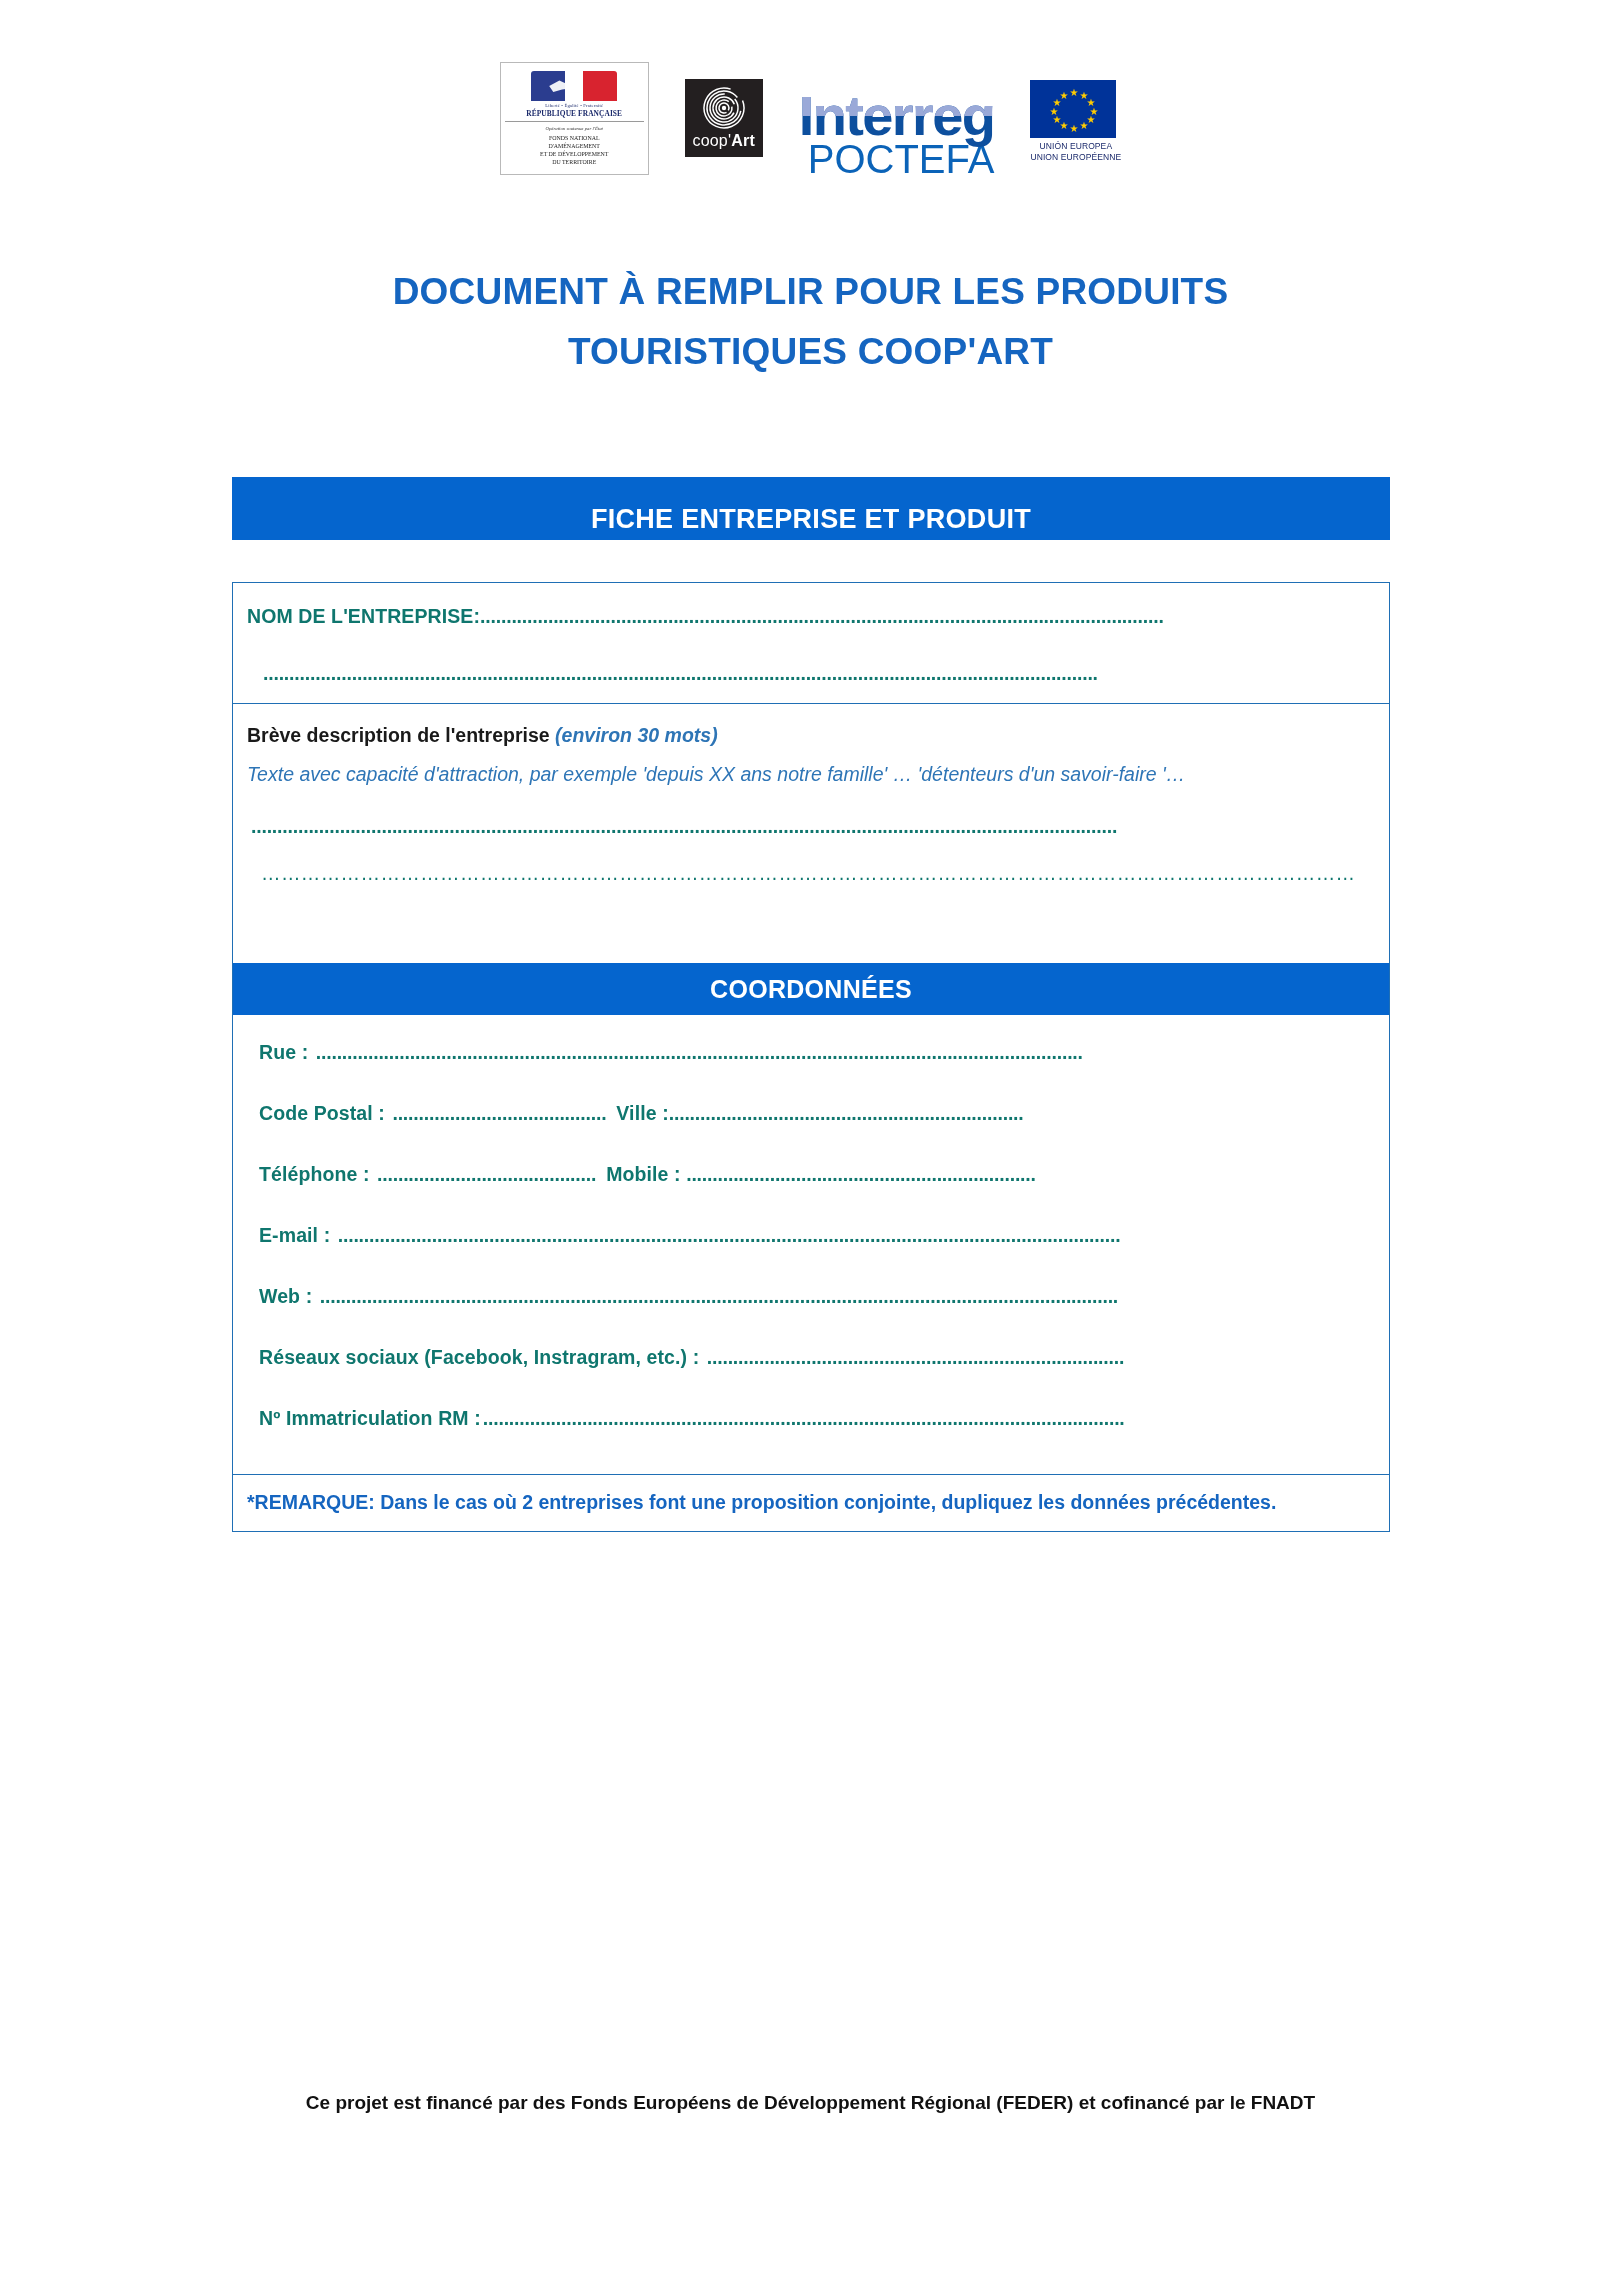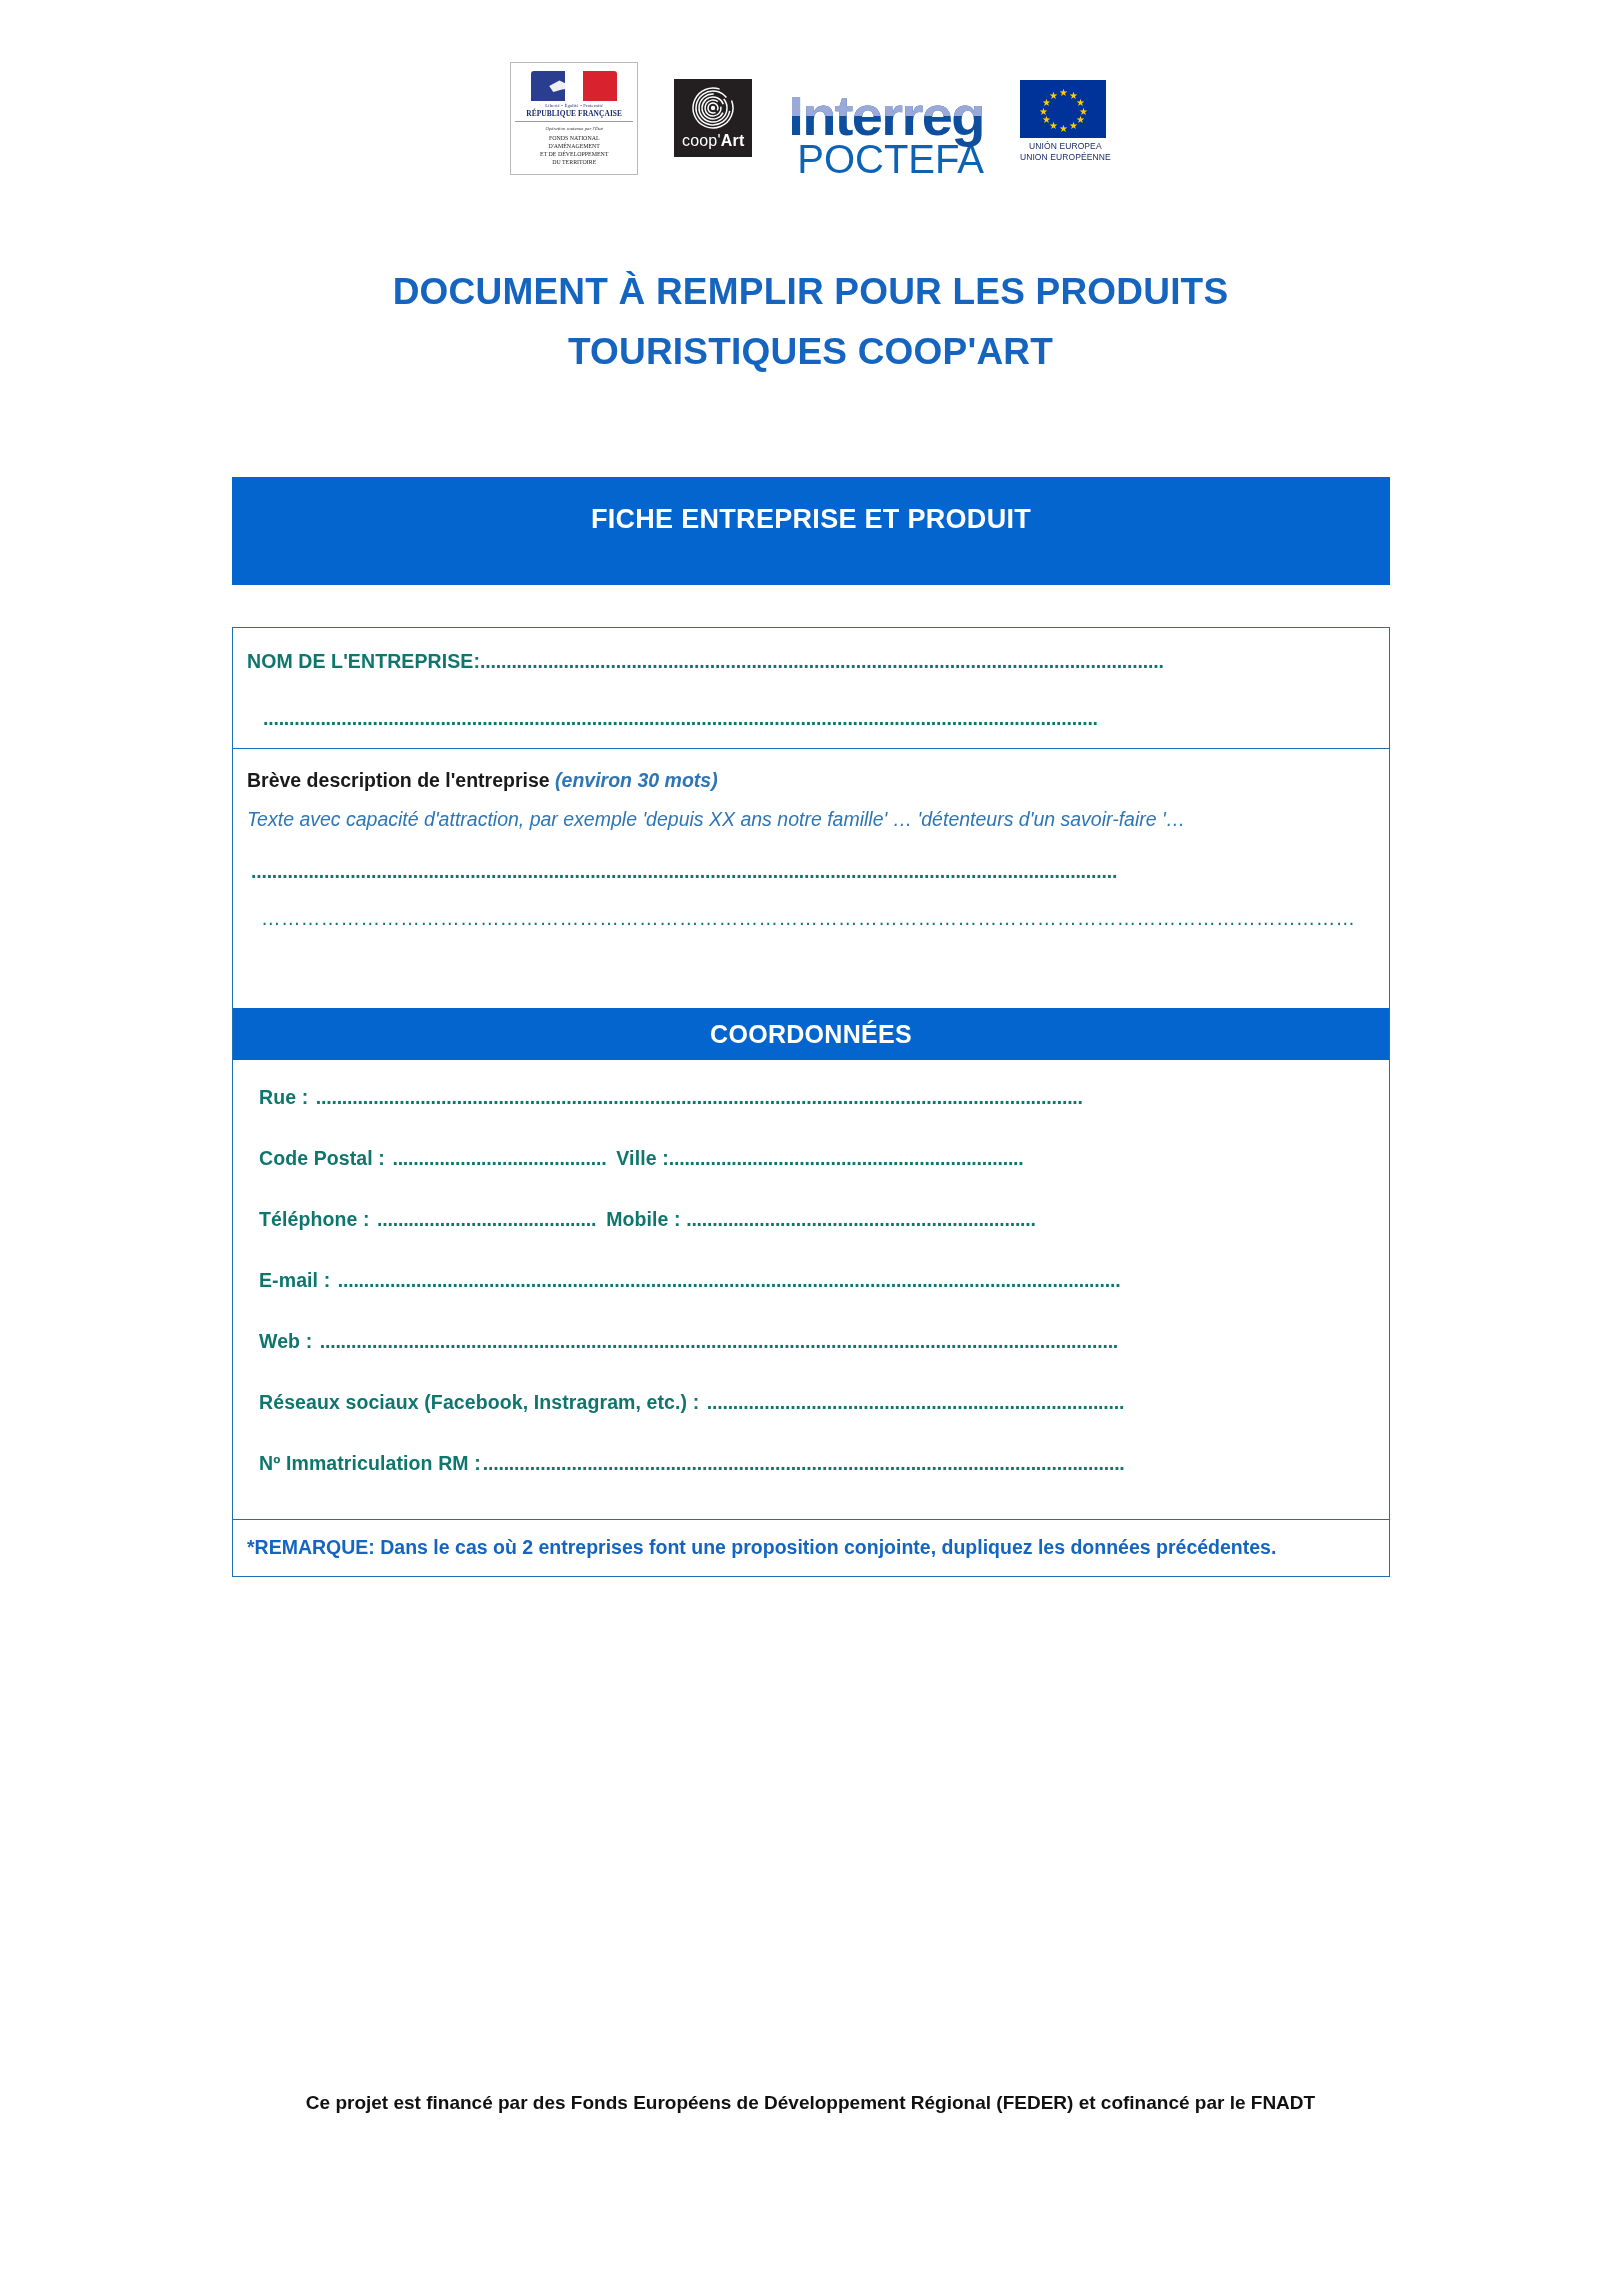--- a/index.html
+++ b/index.html
@@ -30,21 +30,21 @@
     width: 1621px;
     height: 150px;
     display: flex;
     align-items: flex-start;
     justify-content: center;
     gap: 36px;
   }
 
   
   .rf-logo {
-    width: 128px;
+    width: 149px;
     border: 1px solid #b9b9b9;
     background: #fff;
     padding: 4px 3px 3px 3px;
     box-sizing: border-box;
   }
   .rf-flag {
     display: flex;
     justify-content: center;
     height: 30px;
     margin: 4px 0 2px 0;
@@ -189,21 +189,21 @@
   }
 
   .band {
     background: #0565CE;
     color: #fff;
     font-weight: bold;
     text-align: center;
     letter-spacing: .3px;
   }
   .band-top {
-    height: 108px;
+    height: 63px;
     line-height: 84px;
     font-size: 27px;
   }
   .gap { height: 42px; }
 
   .boxwrap { border: 1.5px solid #1F6FB5; box-sizing: border-box; }
 
   .row { padding: 0 14px; box-sizing: border-box; }
   .row-sep { border-bottom: 1.5px solid #1F6FB5; }
 

